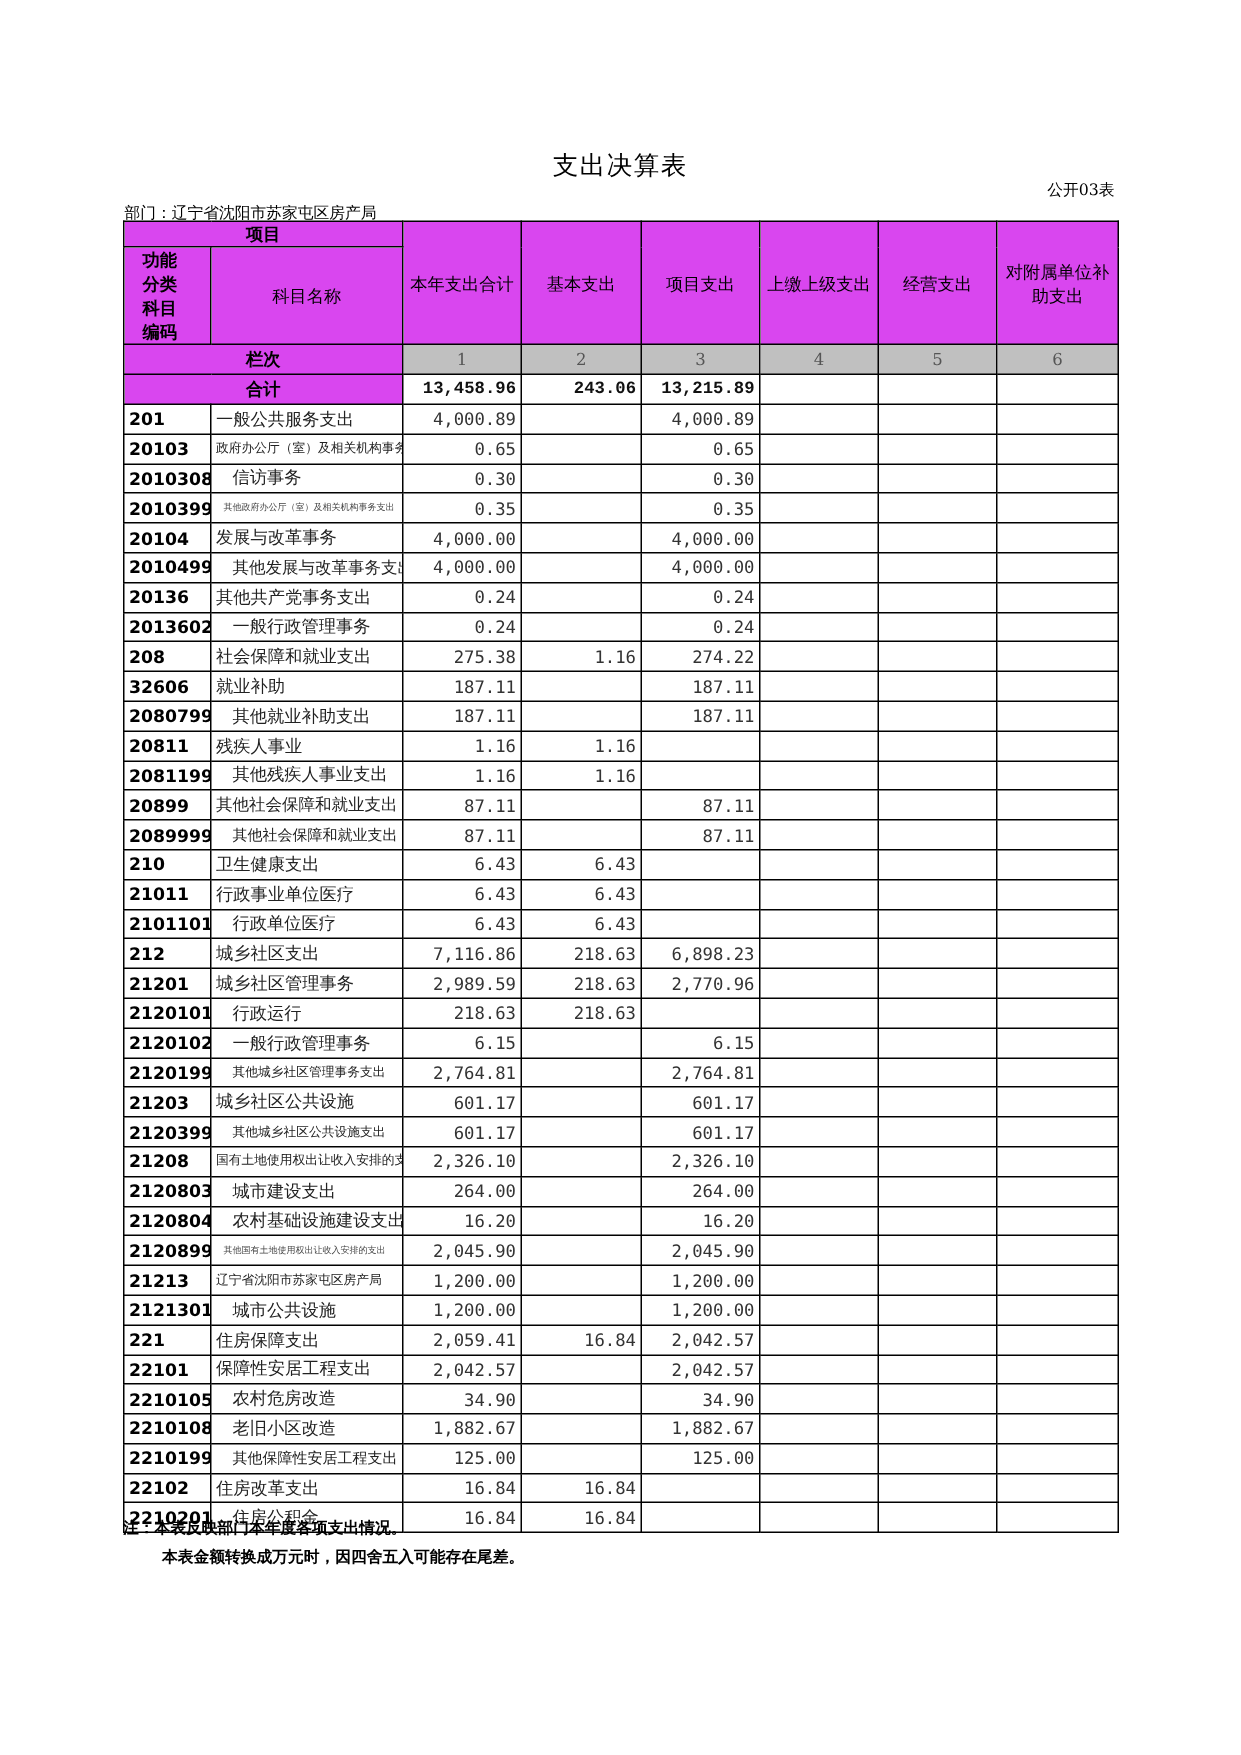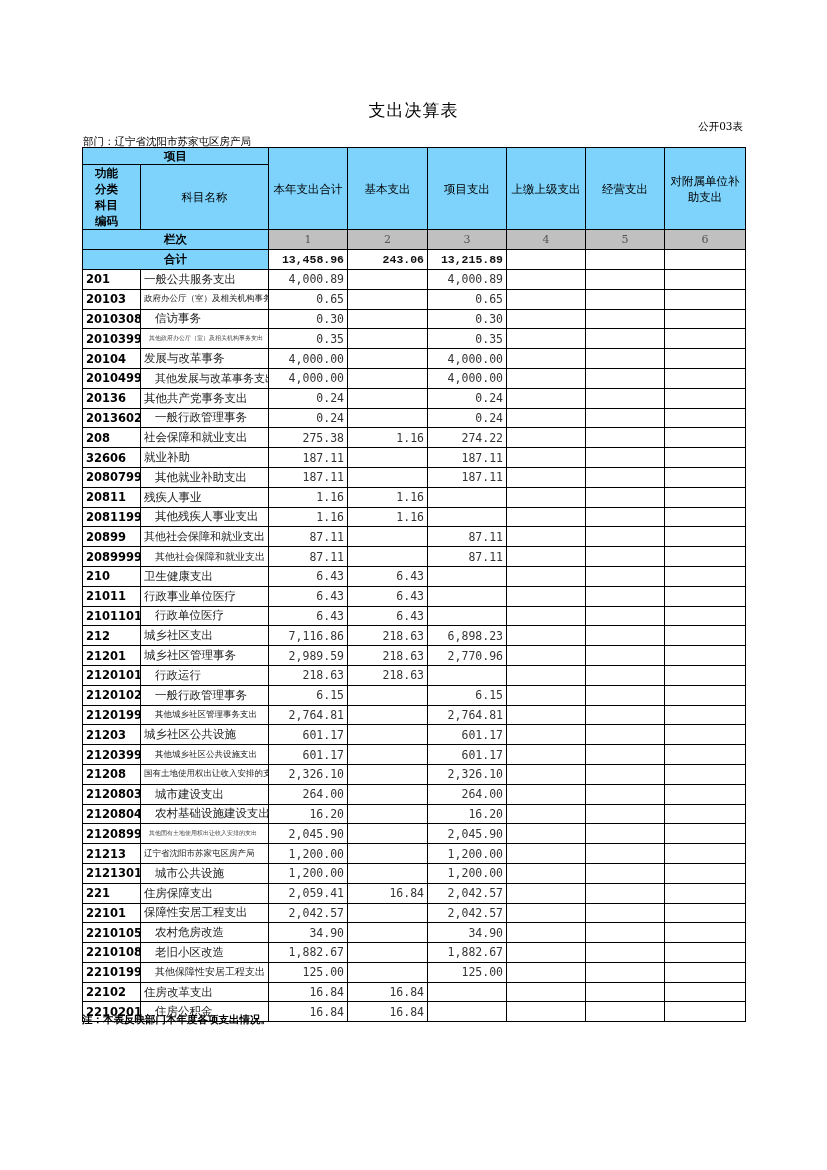--- a/index.html
+++ b/index.html
@@ -8,21 +8,21 @@
   .title { position: absolute; left: 0; width: 827px; top: 99px; text-align: center;
            font-size: 17px; letter-spacing: 1px; }
   .form-no { position: absolute; right: 84px; top: 120px; font-size: 10.5px; }
   .dept { position: absolute; left: 83px; top: 135px; font-size: 10.5px; }
   .unit { position: absolute; right: 84px; top: 135px; font-size: 10.5px; margin-top: 35px; }
 
   table.main { position: absolute; left: 82px; top: 147px; border-collapse: collapse;
                table-layout: fixed; width: 663px; }
   table.main td { border: 1px solid #000; padding: 0 3px; overflow: hidden; white-space: nowrap;
                   box-sizing: border-box; }
-  .hdr { background: #7dd3fc; font-family: "DejaVu Sans", "Liberation Sans", sans-serif;
+  .hdr { background: #d946ef; font-family: "DejaVu Sans", "Liberation Sans", sans-serif;
          font-weight: bold; text-align: center; font-size: 11.5px; }
   .hdr.light { font-weight: normal; }
   .hdr-num { background: #c0c0c0; text-align: center; font-size: 11px; color: #555; }
   .hdr-wrap { white-space: normal !important; line-height: 16px; }
   tr.r-top td { height: 17px; }
   tr.r-sub td { height: 50px; }
   tr.r-col td { height: 20px; }
   tr.r-sum td { height: 20px; }
   tr.data td { height: 19.8px; font-size: 11.5px; }
   .code { font-family: "DejaVu Sans", "Liberation Sans", sans-serif; font-weight: bold;
@@ -470,13 +470,14 @@
         <td class="num"></td>
         <td class="num"></td>
         <td class="num"></td>
         <td class="num"></td>
       </tr>
     </tbody>
 </table>
 
 <div class="notes">
   <div>注：本表反映部门本年度各项支出情况。</div>
+  <div class="indent">本表金额转换成万元时，因四舍五入可能存在尾差。</div>
 </div>
 
 </body></html>

